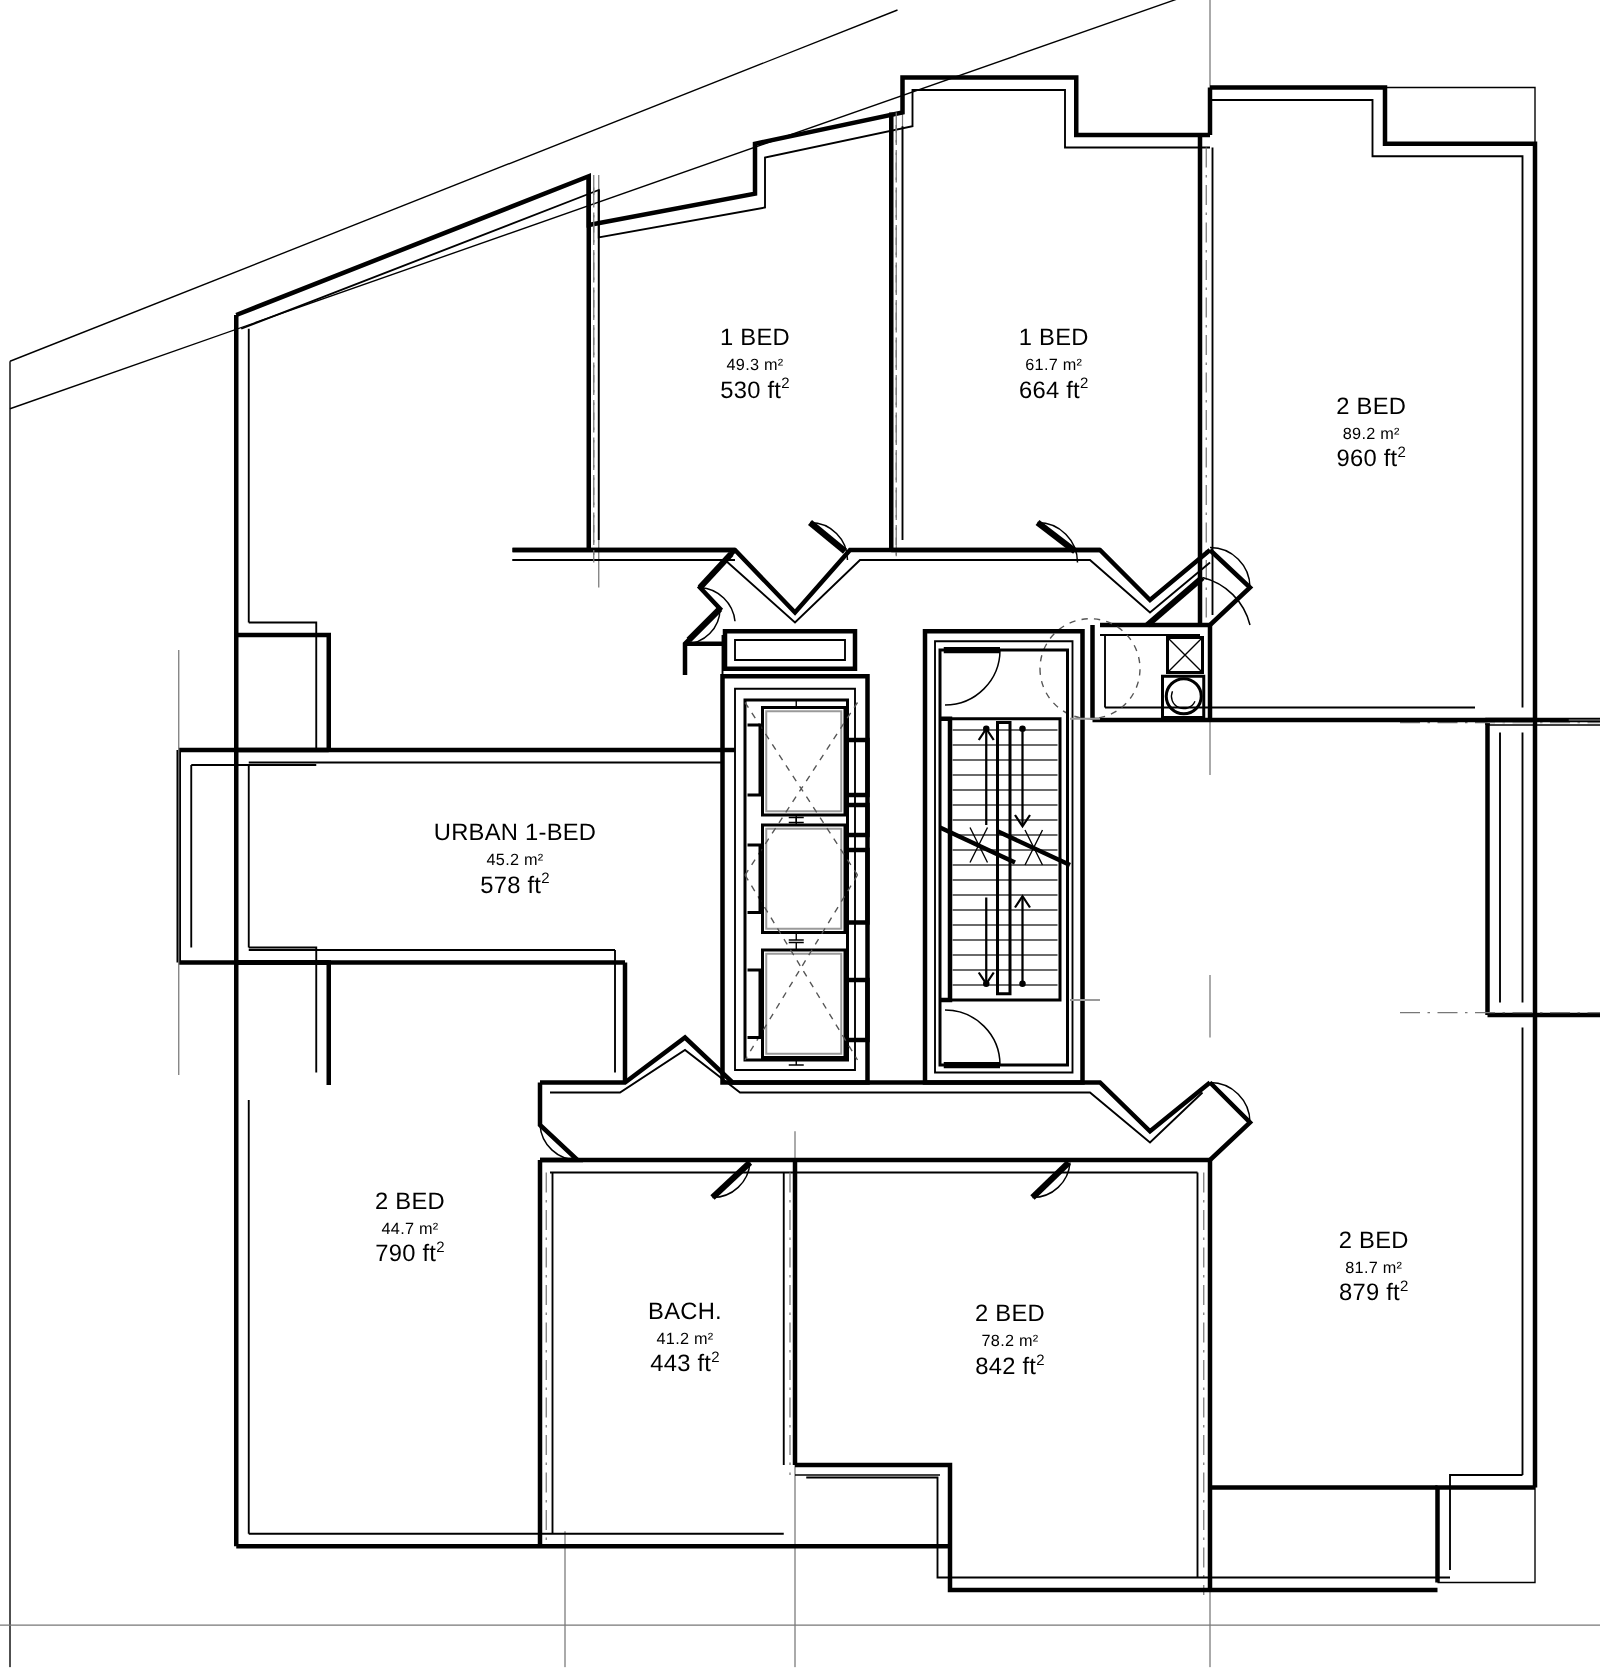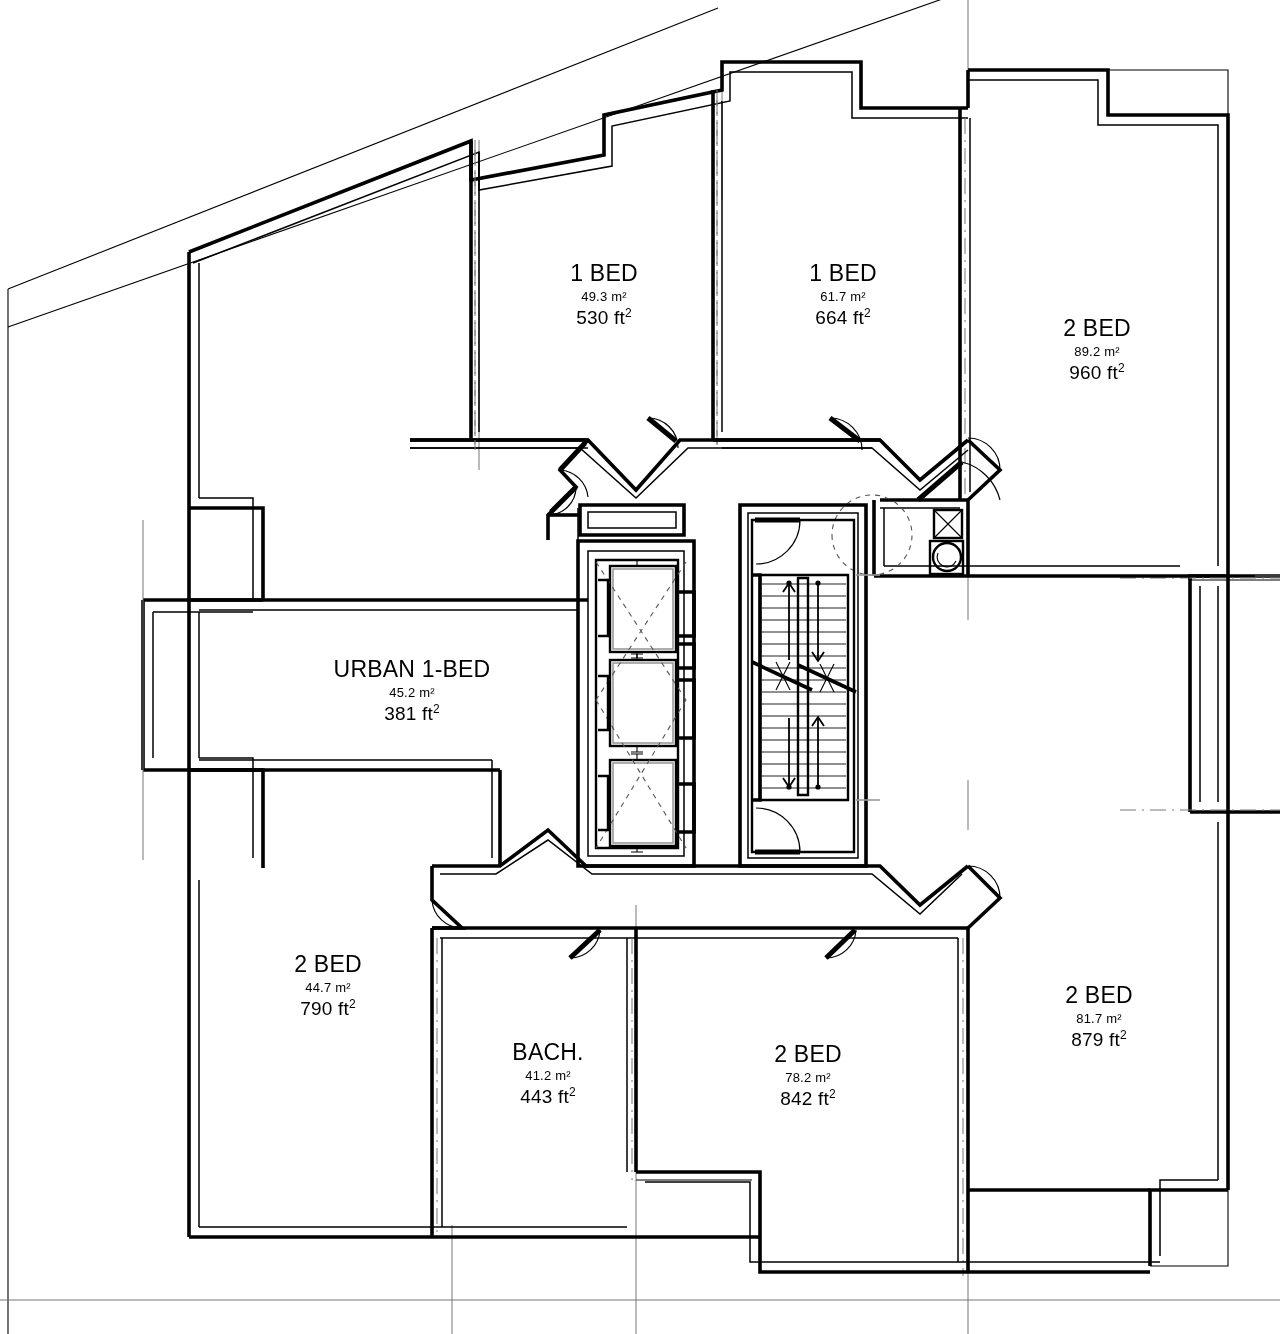--- a/index.html
+++ b/index.html
@@ -2,21 +2,21 @@
 <html><head>
 <meta charset="utf-8">
 <style>
   html,body{margin:0;padding:0;background:#ffffff;}
   body{font-family:"Liberation Sans", sans-serif;}
   #plan-root{position:relative;width:1280px;height:1334px;background:#fff;overflow:hidden;}
   #plan-svg{position:absolute;left:0;top:0;width:1280px;height:1334px;display:block;}
   .unit-label{position:absolute;text-align:center;color:#000;line-height:1.30;
               font-family:"Liberation Sans", sans-serif;white-space:nowrap;
               transform:translateX(-50%);pointer-events:none;}
-  .unit-name{font-size:23px;letter-spacing:.2px;}
+  .unit-name{font-size:19px;letter-spacing:.2px;}
   .unit-metric{font-size:13px;letter-spacing:.2px;}
   .unit-imp{font-size:19px;letter-spacing:.2px;}
   .unit-imp sup{font-size:12px;vertical-align:super;line-height:0;}
 </style>
 </head>
 <body>
 
 <div id="plan-root">
 
 <svg id="plan-svg" viewBox="0 0 1280 1334">
@@ -355,21 +355,21 @@
 
 <div class="unit-label" style="left:1097px;top:314px;">
   <div class="unit-name">2 BED</div>
   <div class="unit-metric">89.2 m²</div>
   <div class="unit-imp"><span>960 ft</span><sup>2</sup></div>
 </div>
 
 <div class="unit-label" style="left:412px;top:655px;">
   <div class="unit-name">URBAN 1-BED</div>
   <div class="unit-metric">45.2 m²</div>
-  <div class="unit-imp"><span>381 ft</span><sup>2</sup></div>
+  <div class="unit-imp"><span>578 ft</span><sup>2</sup></div>
 </div>
 
 
 <div class="unit-label" style="left:328px;top:950px;">
   <div class="unit-name">2 BED</div>
   <div class="unit-metric">44.7 m²</div>
   <div class="unit-imp"><span>790 ft</span><sup>2</sup></div>
 </div>
 
 <div class="unit-label" style="left:548px;top:1038px;">

